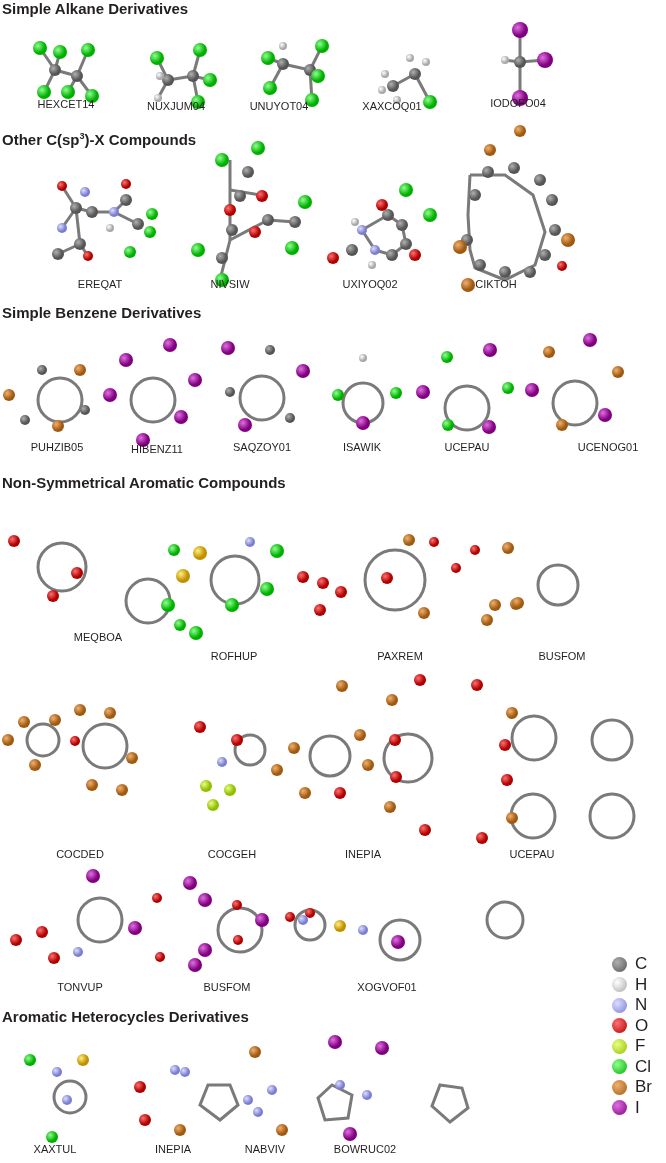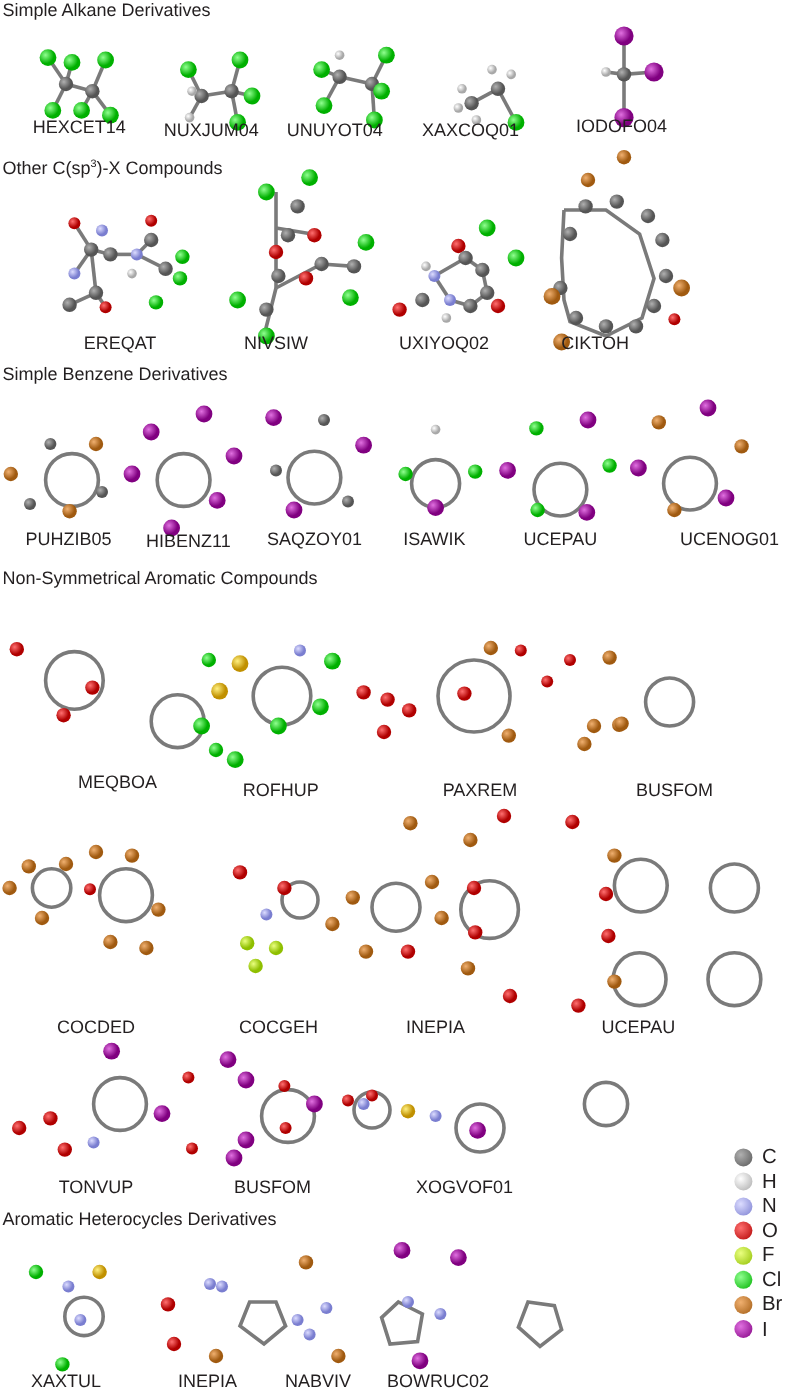--- a/index.html
+++ b/index.html
@@ -1,19 +1,19 @@
 <!DOCTYPE html>
 <html><head>
 <meta charset="utf-8">
 <style>
   html,body{margin:0;padding:0;background:#ffffff;}
   body{width:666px;height:1163px;position:relative;overflow:hidden;font-family:"Liberation Sans",sans-serif;color:#231f20;}
-  .section-title{position:absolute;left:2px;font-size:15px;white-space:nowrap;}
+  .section-title{position:absolute;left:2px;font-size:15px;white-space:nowrap;font-weight:bold;}
   .section-title sup{font-size:9px;}
-  .mol-name{position:absolute;font-size:15px;white-space:nowrap;transform:translateX(-50%);}
+  .mol-name{position:absolute;font-size:11px;white-space:nowrap;transform:translateX(-50%);}
   .legend{position:absolute;left:612px;top:954px;width:54px;}
   .legend-row{display:flex;align-items:center;height:20.5px;}
   .legend-ball{width:15px;height:15px;border-radius:50%;margin-right:8px;}
   .legend-label{font-size:17px;}
 </style>
 </head>
 <body>
 
 <div class="section-title" style="top:0px">Simple Alkane Derivatives</div>
 <div class="section-title" style="top:131px"><span>Other C(sp</span><sup>3</sup><span>)-X Compounds</span></div>
@@ -410,21 +410,21 @@
 <div class="mol-name" style="left:370px;top:278px">UXIYOQ02</div>
 <div class="mol-name" style="left:496px;top:278px">CIKTOH</div>
 
 <div class="mol-name" style="left:57px;top:441px">PUHZIB05</div>
 <div class="mol-name" style="left:157px;top:443px">HIBENZ11</div>
 <div class="mol-name" style="left:262px;top:441px">SAQZOY01</div>
 <div class="mol-name" style="left:362px;top:441px">ISAWIK</div>
 <div class="mol-name" style="left:467px;top:441px">UCEPAU</div>
 <div class="mol-name" style="left:608px;top:441px">UCENOG01</div>
 
-<div class="mol-name" style="left:98px;top:644px">MEQBOA</div>
+<div class="mol-name" style="left:98px;top:631px">MEQBOA</div>
 <div class="mol-name" style="left:234px;top:650px">ROFHUP</div>
 <div class="mol-name" style="left:400px;top:650px">PAXREM</div>
 <div class="mol-name" style="left:562px;top:650px">BUSFOM</div>
 <div class="mol-name" style="left:80px;top:848px">COCDED</div>
 <div class="mol-name" style="left:232px;top:848px">COCGEH</div>
 <div class="mol-name" style="left:363px;top:848px">INEPIA</div>
 <div class="mol-name" style="left:532px;top:848px">UCEPAU</div>
 <div class="mol-name" style="left:80px;top:981px">TONVUP</div>
 <div class="mol-name" style="left:227px;top:981px">BUSFOM</div>
 <div class="mol-name" style="left:387px;top:981px">XOGVOF01</div>

